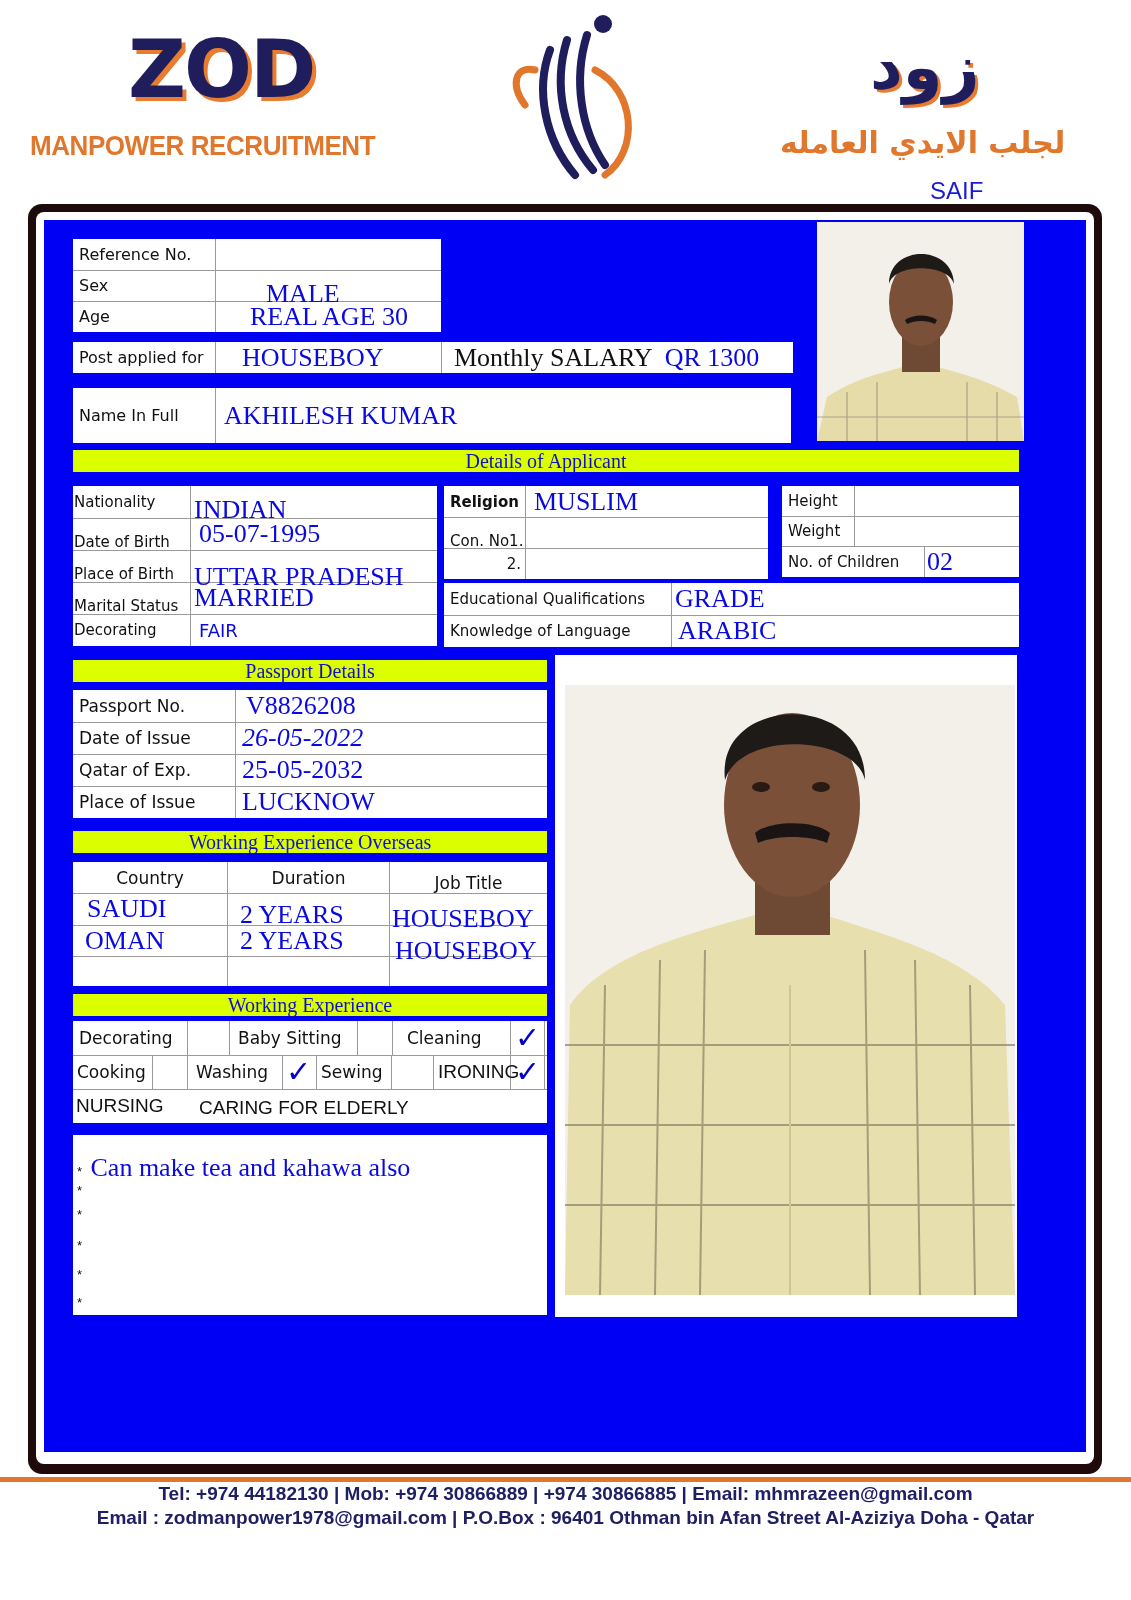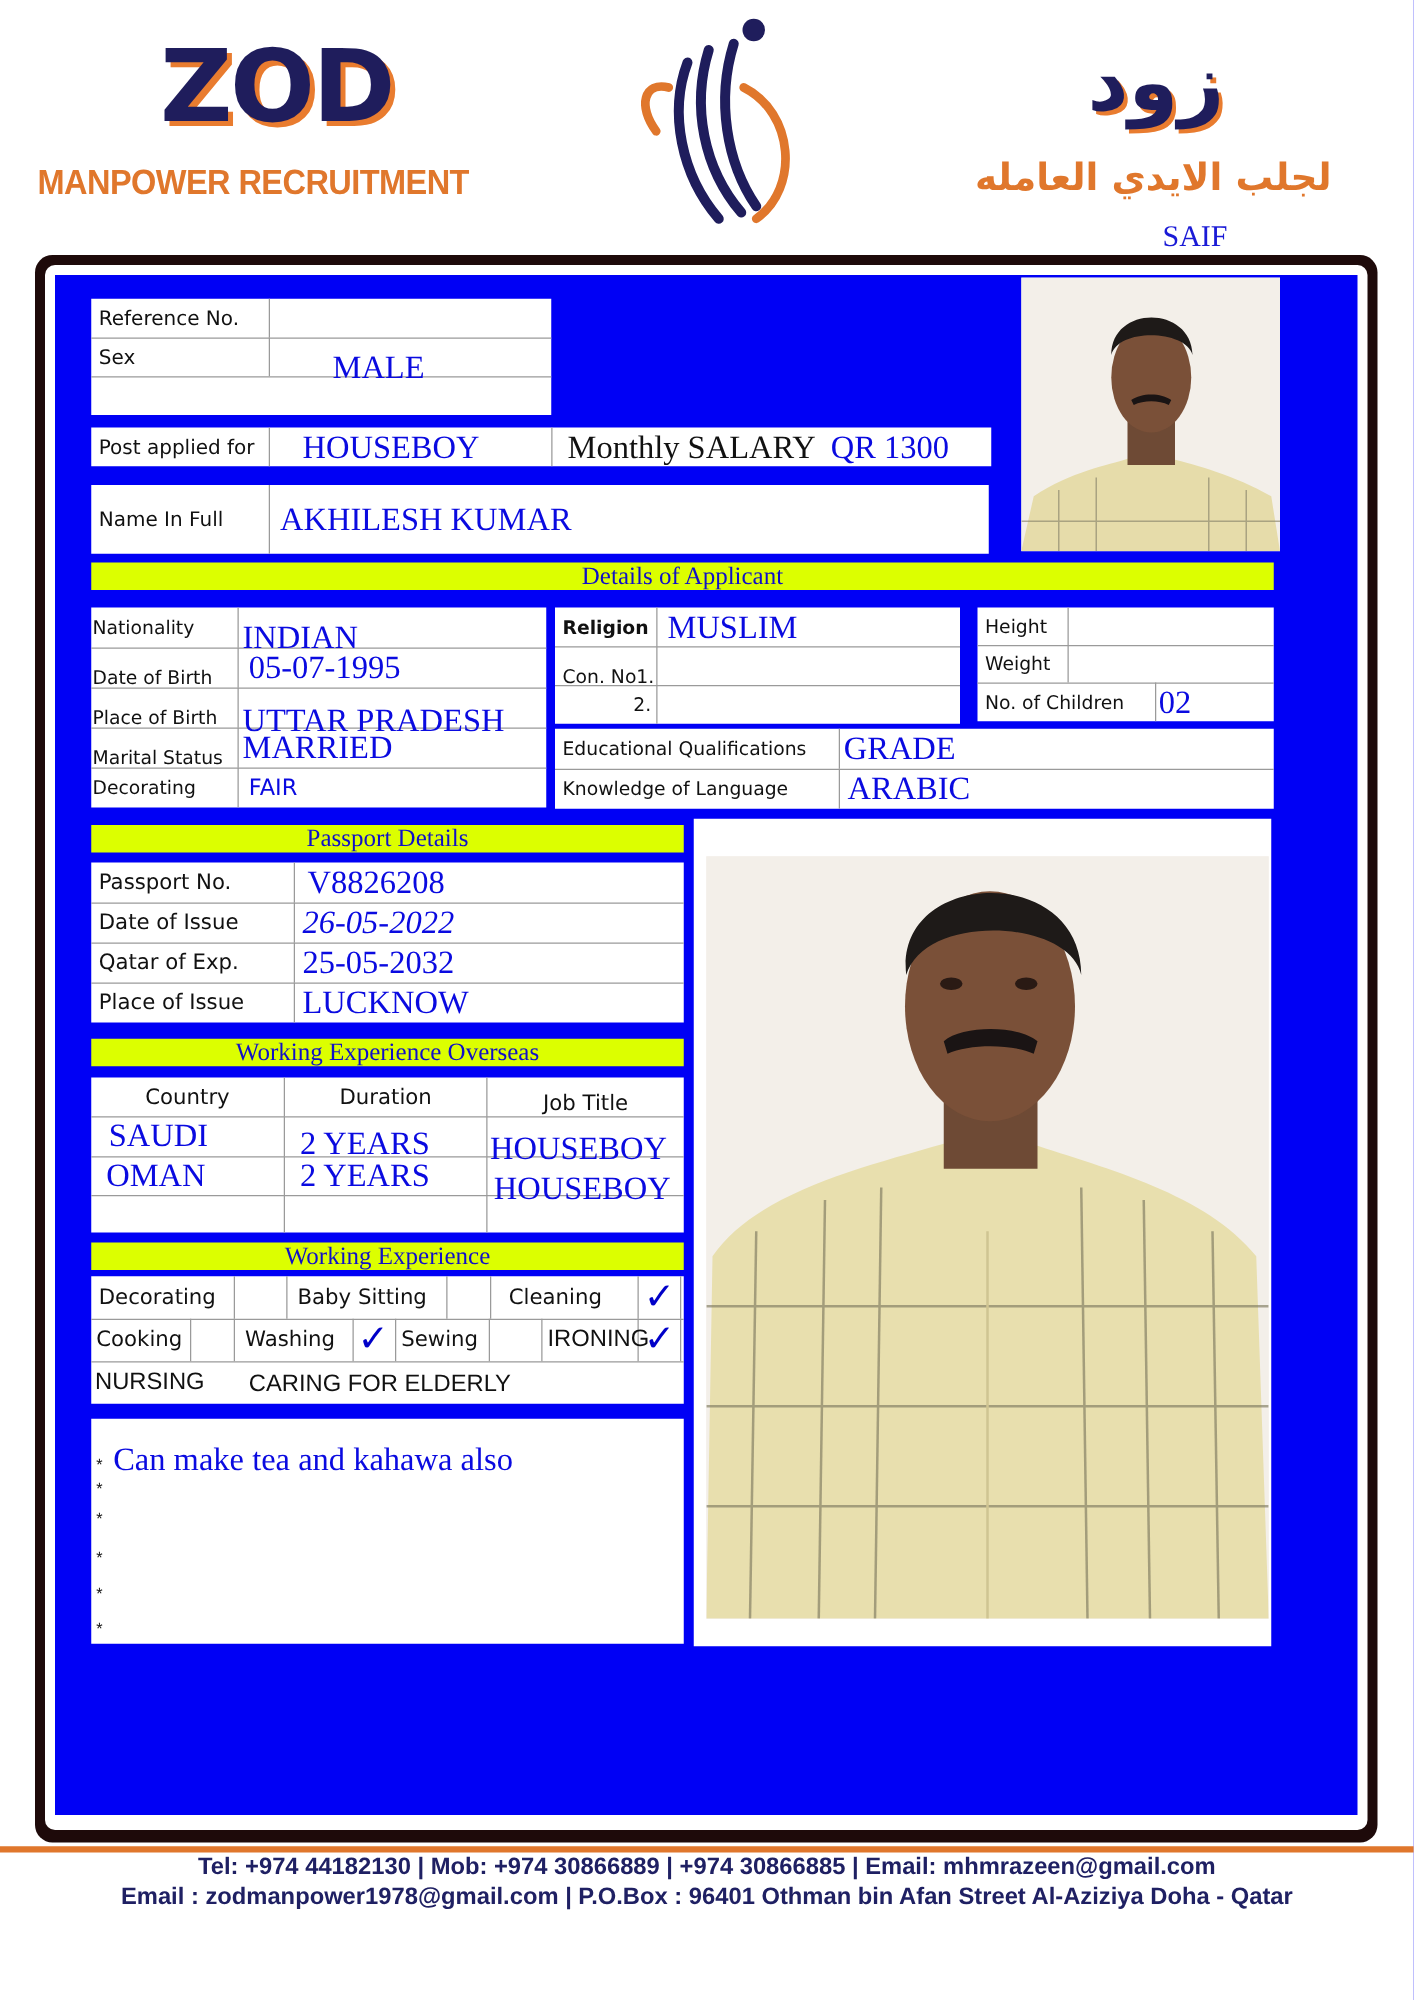--- a/index.html
+++ b/index.html
@@ -4,21 +4,21 @@
 <style>
   html, body { margin:0; padding:0; }
   body { width:1131px; height:1600px; background:#ffffff; position:relative; overflow:hidden; font-family:"Liberation Sans", sans-serif; }
   .abs { position:absolute; }
   
   .logo-zod { left:128px; top:30px; font-family:"DejaVu Sans", sans-serif; font-weight:bold; font-size:80px; color:#1f1d5c; letter-spacing:-2px; text-shadow:4px 4px 0 #e97c2f; line-height:1; }
   .logo-sub { left:30px; top:130px; font-family:"Liberation Sans", sans-serif; font-weight:bold; font-size:28px; color:#e0772c; letter-spacing:-0.5px; transform:scaleX(0.93); transform-origin:left; }
   .logo-mark { left:505px; top:10px; width:150px; height:175px; }
   .ar-zod { left:870px; top:35px; font-family:"DejaVu Sans", sans-serif; font-weight:bold; font-size:64px; color:#1f1d5c; text-shadow:3px 3px 0 #e97c2f; direction:rtl; line-height:1; }
   .ar-sub { left:780px; top:125px; font-family:"DejaVu Sans", sans-serif; font-weight:bold; font-size:30px; color:#e0772c; direction:rtl; }
-  .saif { left:930px; top:177px; font-family:Liberation Serif, serif; font-size:24px; color:#1a1ad6; }
+  .saif { left:930px; top:177px; font-family:Liberation Sans, sans-serif; font-size:24px; color:#1a1ad6; }
   
   .frame { left:28px; top:204px; width:1074px; height:1270px; background:#1e0a0a; border-radius:14px; }
   .frame-inner { left:36px; top:212px; width:1058px; height:1252px; background:#ffffff; border-radius:8px; }
   .blue { left:44px; top:220px; width:1042px; height:1232px; background:#0000f5; }
   
   .box { background:#ffffff; }
   .row { position:absolute; left:0; right:0; border-bottom:1px solid #9a9a9a; }
   .cell { position:absolute; top:0; bottom:0; border-right:1px solid #9a9a9a; box-sizing:border-box; }
   .lbl { font-family:"DejaVu Sans", sans-serif; font-size:16px; color:#111; padding-left:6px; display:flex; align-items:center; height:100%; white-space:nowrap; }
   .val { font-family:"Liberation Serif", serif; font-size:26px; color:#0a0ae0; padding-left:8px; display:flex; align-items:center; height:100%; white-space:nowrap; }
@@ -57,20 +57,28 @@
     <div class="cell" style="left:143px;right:0;border-right:none;">
         <span class="val"></span>
       </div>
   </div>
   <div class="row" style="top:31px;height:31px;">
     <div class="cell" style="left:0;width:143px;">
         <span class="lbl">Sex</span>
       </div>
     <div class="cell" style="left:143px;right:0;border-right:none;">
         <span class="val" style="padding-left:50px;padding-top:8px;">MALE</span>
+      </div>
+  </div>
+  <div class="row" style="top:62px;height:31px;border-bottom:none;">
+    <div class="cell" style="left:0;width:143px;">
+        <span class="lbl">Age</span>
+      </div>
+    <div class="cell" style="left:143px;right:0;border-right:none;">
+        <span class="val" style="padding-left:34px;">REAL AGE 30</span>
       </div>
   </div>
 </div>
 
 <div class="abs box" style="left:73px;top:342px;width:720px;height:31px;">
   <div class="cell" style="left:0;width:143px;">
       <span class="lbl">Post applied for</span>
     </div>
   <div class="cell" style="left:143px;width:226px;">
       <span class="val" style="padding-left:26px;">HOUSEBOY</span>

